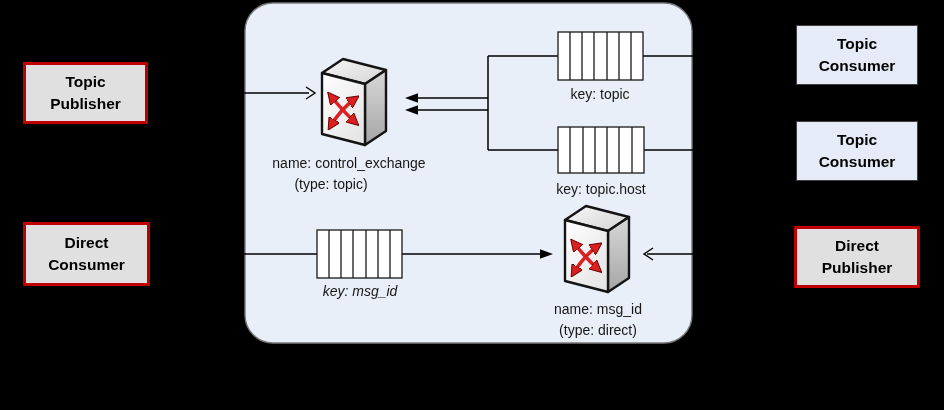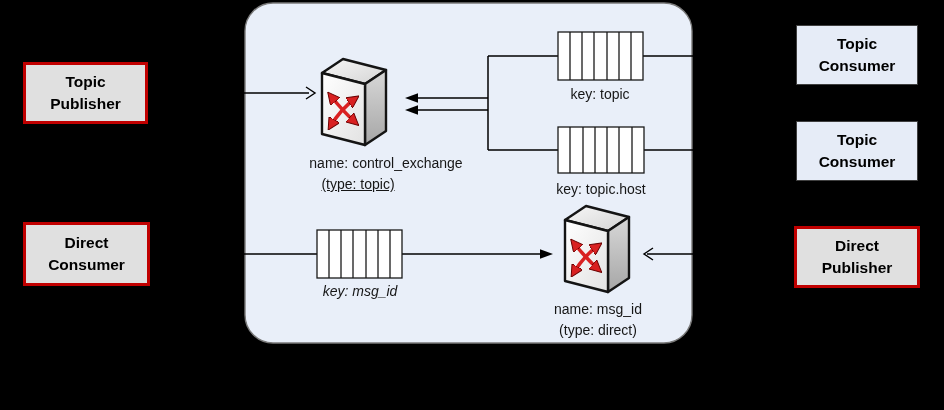--- a/index.html
+++ b/index.html
@@ -136,22 +136,22 @@
     </div>
   </div>
 
   <div class="node red" style="left:794px;top:226px;width:126px;height:62px;">
     <div class="bl">
       <span>Direct</span>
       <span>Publisher</span>
     </div>
   </div>
 
-  <div class="dlabel" style="left:349px;top:163px;margin-left:37px;">name: control_exchange</div>
-  <div class="dlabel" style="left:358px;top:184px;text-decoration:underline;">(type: topic)</div>
+  <div class="dlabel" style="left:349px;top:163px;">name: control_exchange</div>
+  <div class="dlabel" style="left:331px;top:184px;">(type: topic)</div>
 
   <div class="dlabel" style="left:600px;top:94px;">key: topic</div>
   <div class="dlabel" style="left:601px;top:189px;">key: topic.host</div>
   <div class="dlabel" style="left:360px;top:291px;font-style:italic;">key: msg_id</div>
 
   <div class="dlabel" style="left:598px;top:330px;">(type: direct)</div>
   <div class="dlabel" style="left:598px;top:309px;">name: msg_id</div>
 
 </div>
 

